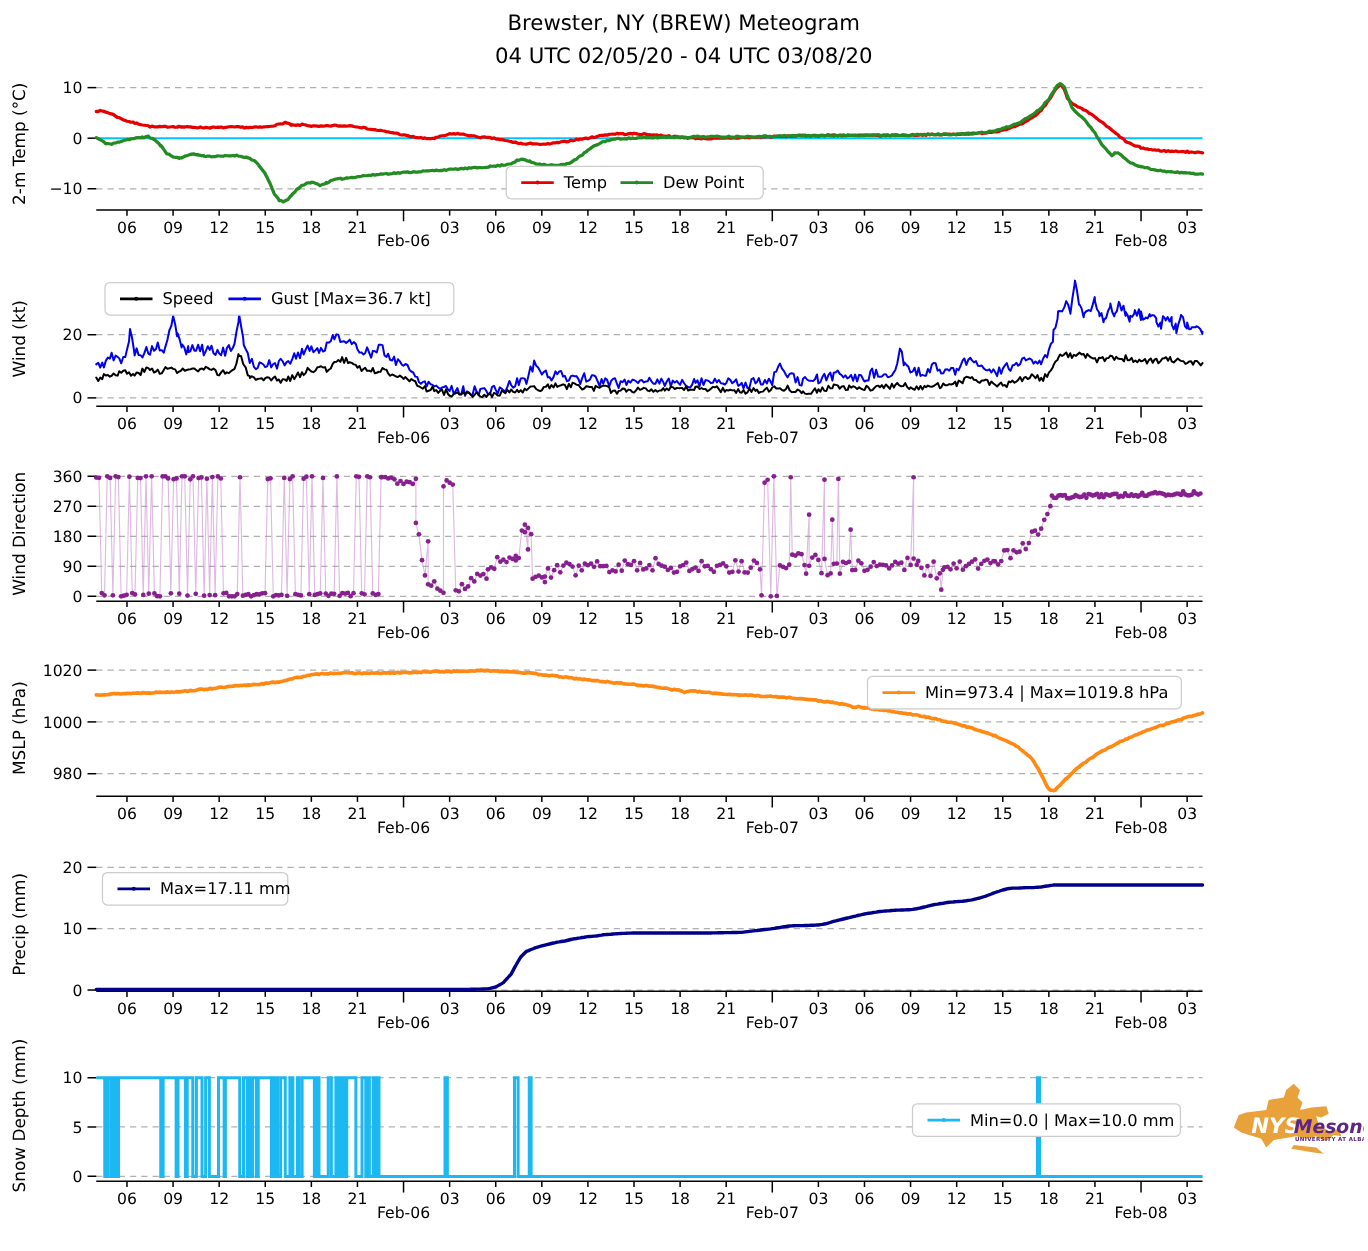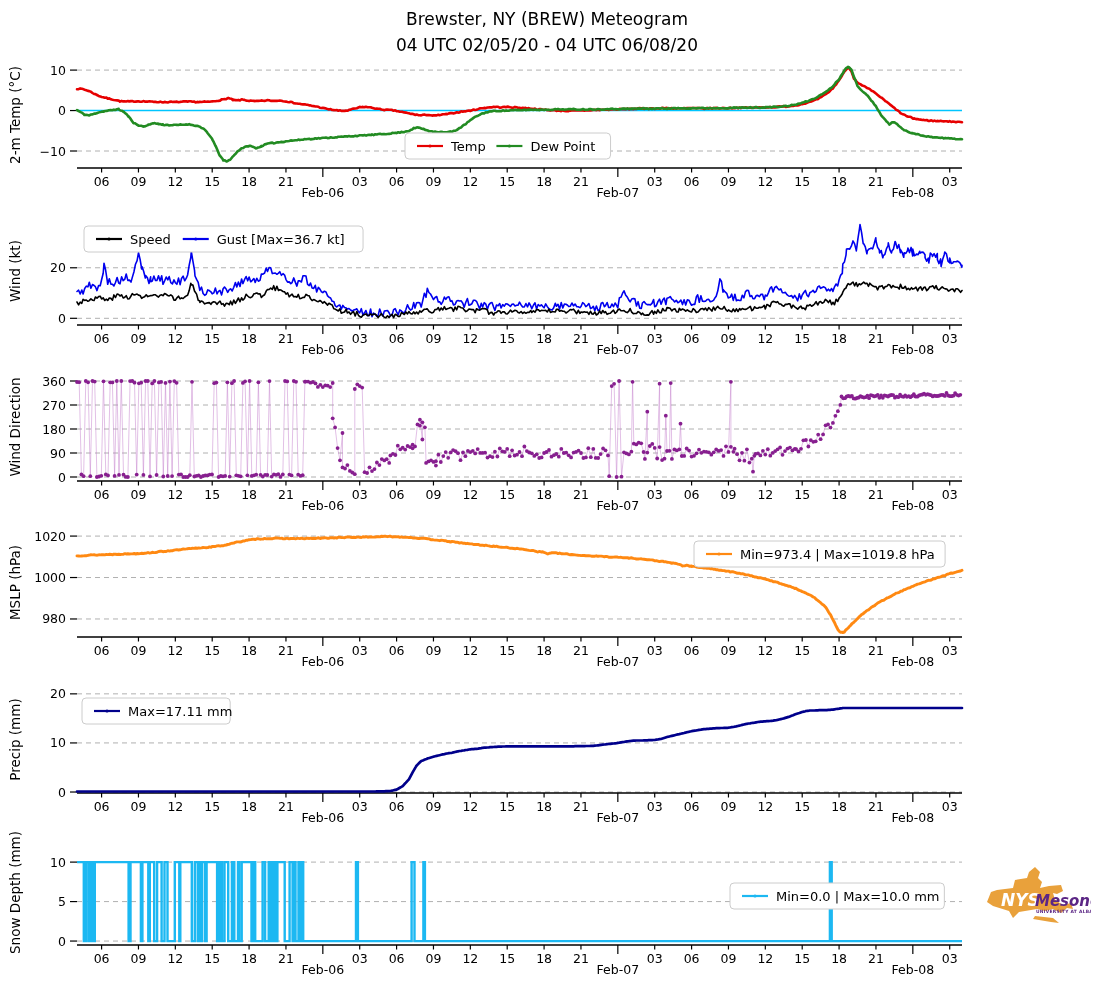--- a/index.html
+++ b/index.html
@@ -11,21 +11,21 @@
   #chart{position:absolute;top:0;left:0;}
   #logo{position:absolute;left:983px;top:864px;width:108px;height:78px;}
   svg text{font-family:"DejaVu Sans", sans-serif;}
 </style>
 </head>
 <body>
 
 <div id="stage">
   <div id="titleblock">
     <div class="t1">Brewster, NY (BREW) Meteogram</div>
-    <div class="t2">04 UTC 02/05/20 - 04 UTC 06/08/20</div>
+    <div class="t2">04 UTC 02/05/20 - 04 UTC 03/08/20</div>
   </div>
 
   <svg id="chart" width="1094" height="1001">
     <g>
         <g>
           <line x1="77" x2="962" y1="151.00763358778627" y2="151.00763358778627" stroke="#b0b0b0" stroke-width="1" stroke-dasharray="5,4"></line>
           <line x1="77" x2="962" y1="70.09160305343512" y2="70.09160305343512" stroke="#b0b0b0" stroke-width="1" stroke-dasharray="5,4"></line>
         </g>
         <line x1="77" x2="962" y1="110.54961832061069" y2="110.54961832061069" stroke="#00c5ff" stroke-width="1.6"></line>
         <g>

